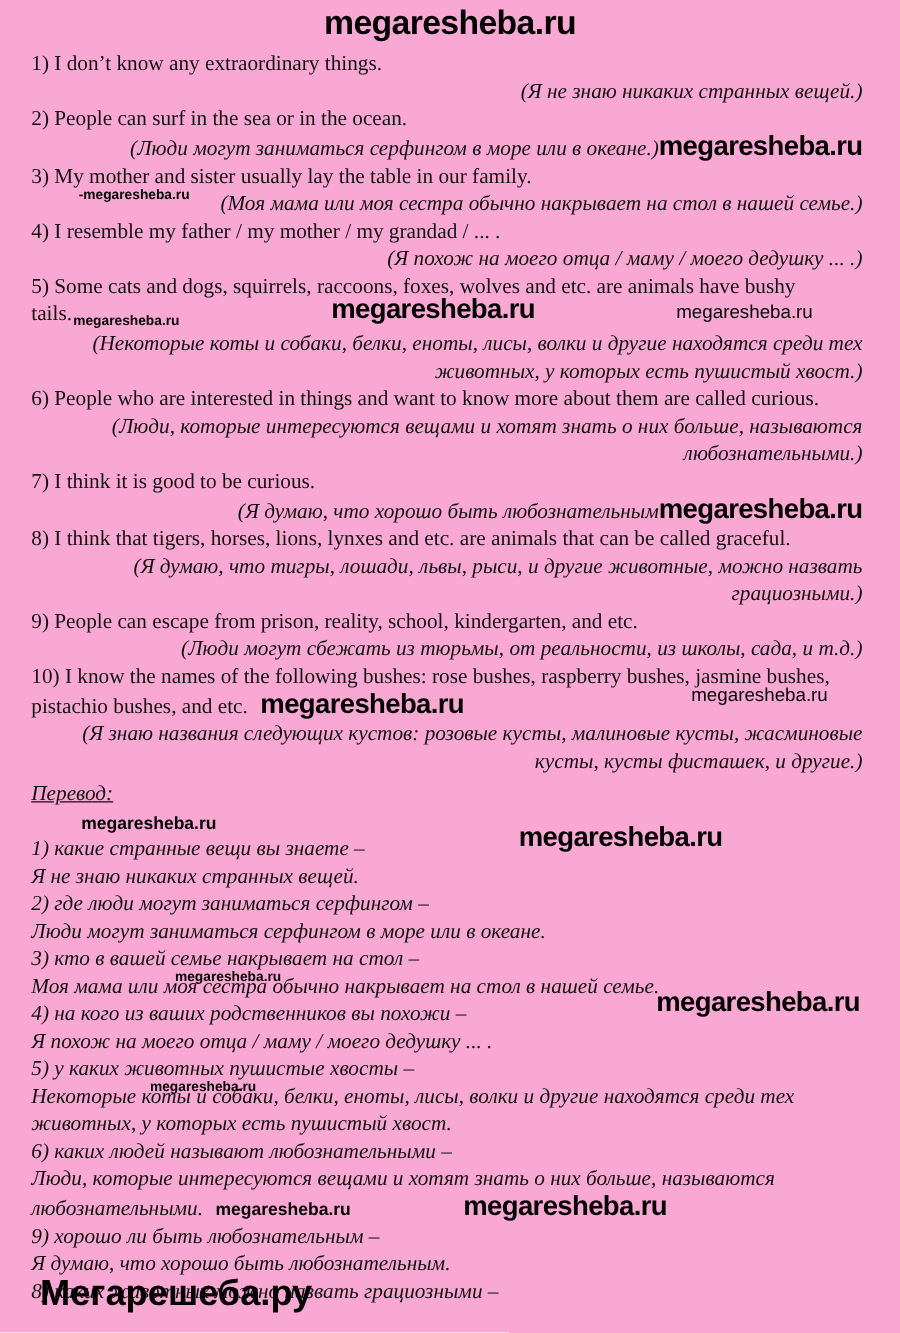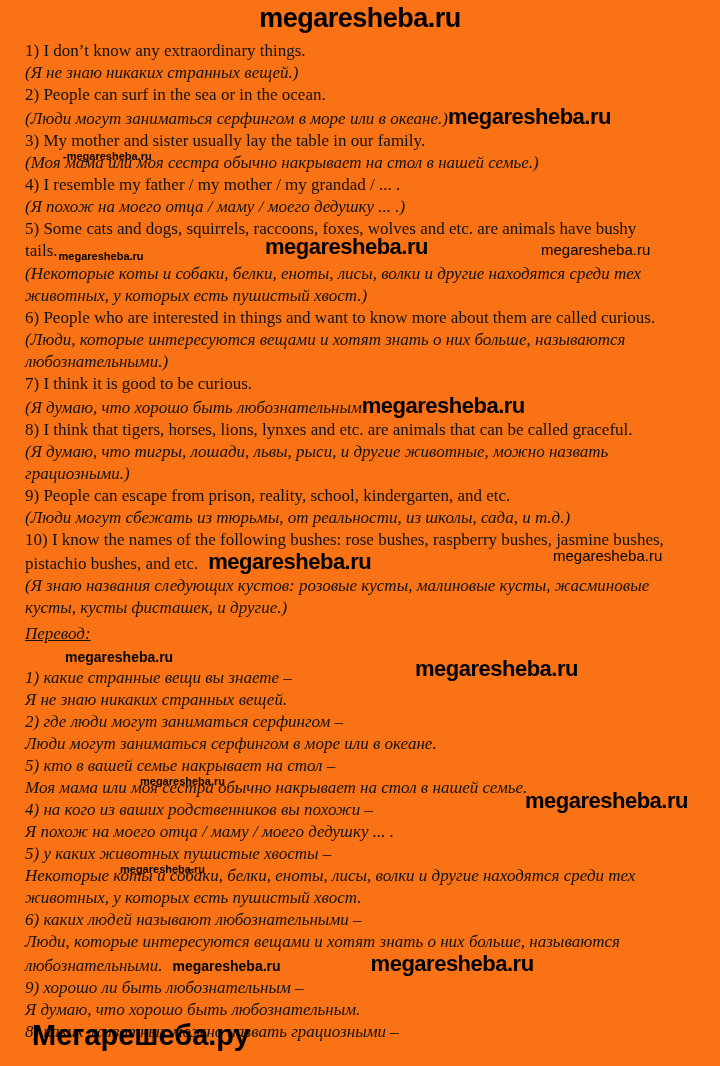--- a/index.html
+++ b/index.html
@@ -1,19 +1,19 @@
 <!DOCTYPE html>
 <html><head>
 <meta charset="utf-8">
 <style>
   html,body{margin:0;padding:0;background:#fff;}
   #page{
     position:relative;
     width:720px;height:1066px;
-    background:#f97316;
+    background:#f9a8d4;
     color:#111;
     font-family:"Liberation Serif", serif;
     font-size:17px;
     line-height:22px;
     overflow:hidden;
   }
   .header-wm{
     text-align:center;
     font-family:"Liberation Sans", sans-serif;
     font-weight:bold;
@@ -21,21 +21,21 @@
     line-height:32px;
     letter-spacing:-0.5px;
     padding-top:2px;
     color:#000;
   }
   .content{
     padding:6px 30px 0 25px;
   }
   .item{position:relative;}
   .en{font-style:normal;}
-  .ru{font-style:italic;}
+  .ru{font-style:italic;text-align:right;}
   .t-item{position:relative;font-style:italic;}
   .heading{
     font-style:italic;
     text-decoration:underline;
     margin-top:4px;
   }
   .wm{
     font-family:"Liberation Sans", sans-serif;
     color:#000;
     font-style:normal;
@@ -138,21 +138,21 @@
       <div><span>Я не знаю никаких странных вещей.</span></div>
     </div>
 
     <div class="t-item">
       <div><span>2) где люди могут заниматься серфингом –</span></div>
       <div><span>Люди могут заниматься серфингом в море или в океане.</span></div>
     </div>
 
     <div class="t-item">
       <span class="wm wm-sm abs" style="left:115px;top:15px;">megaresheba.ru</span>
-      <div><span>5) кто в вашей семье накрывает на стол –</span></div>
+      <div><span>3) кто в вашей семье накрывает на стол –</span></div>
       <div><span>Моя мама или моя сестра обычно накрывает на стол в нашей семье.</span></div>
     </div>
 
     <div class="t-item">
       <span class="wm wm-xl abs" style="left:500px;top:-9px;">megaresheba.ru</span>
       <div><span>4) на кого из ваших родственников вы похожи –</span></div>
       <div><span>Я похож на моего отца / маму / моего дедушку ... .</span></div>
     </div>
 
     <div class="t-item">

